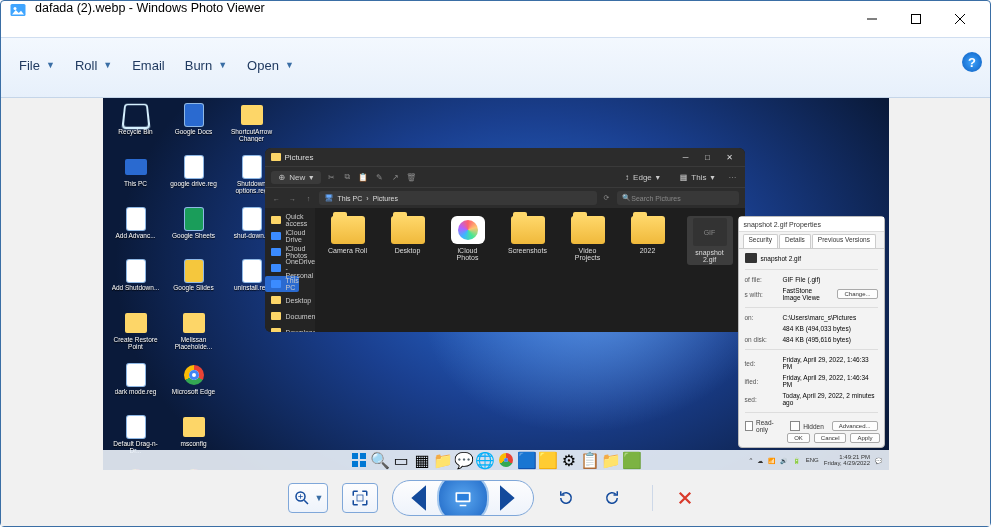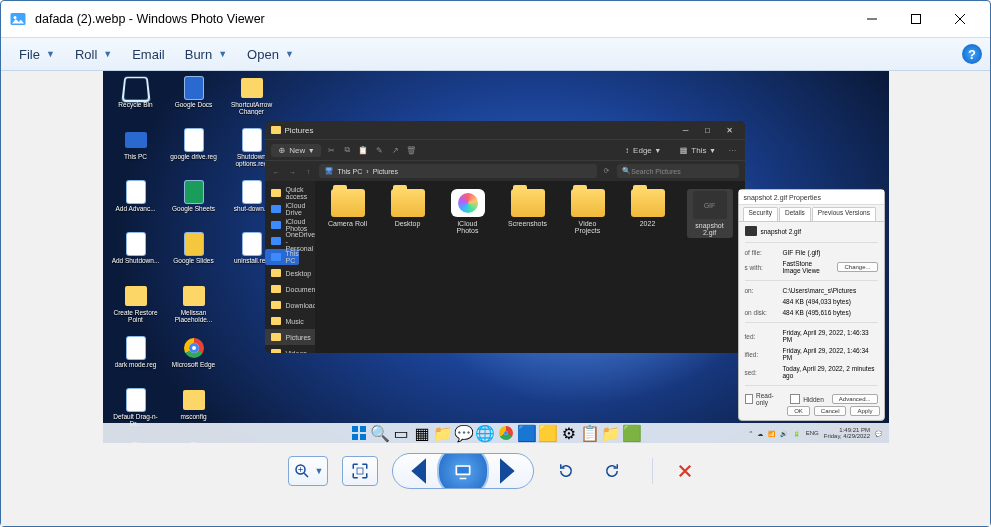--- a/index.html
+++ b/index.html
@@ -1,26 +1,26 @@
 <!DOCTYPE html>
 <html><head>
 <meta charset="utf-8">
 <style>
 html,body{margin:0;padding:0;width:991px;height:527px;font-family:"Segoe UI",Arial,sans-serif;overflow:hidden}
 body{display:flex;flex-direction:column}
 #frame{border:1px solid #3a6ea5;width:989px;height:525px;display:flex;flex-direction:column;background:#fff;border-radius:4px}
 
-#tb{height:36px;display:flex;align-items:center;padding:0 8px}
+#tb{height:36px;display:flex;padding:0 8px}
 #tb .ico{width:18px;height:18px;margin-right:8px}
 #tb .title{font-size:12.5px;color:#000}
 #tb .gap{flex:1}
 #tb .wbtn{width:44px;height:36px;display:flex;align-items:center;justify-content:center;color:#000}
 #tb .wbtn svg{width:12px;height:12px}
 
-#menu{height:32px;background:linear-gradient(#f3f8fe,#e7f0fb);border-top:1px solid #d0def0;border-bottom:1px solid #c5d5e8;display:flex;align-items:center;padding:0 8px}
+#menu{height:32px;background:linear-gradient(#f3f8fe,#e7f0fb);border-top:1px solid #d0def0;border-bottom:1px solid #c5d5e8;display:flex;align-items:flex-start;padding:14px 8px}
 .mi{display:flex;align-items:center;font-size:13px;color:#203a60;padding:0 10px;height:26px;gap:6px}
 .arrow{font-size:9px;color:#3a6ea5}
 #menu .gap{flex:1}
 .help{width:20px;height:20px;border-radius:10px;background:radial-gradient(#3fa5ff,#0a5bbd);color:#fff;display:flex;align-items:center;justify-content:center;font-size:13px;font-weight:bold}
 
 #view{flex:1;background:#f1f1f1;display:flex;flex-direction:column;align-items:center;justify-content:flex-start}
 #photo{margin-top:0;width:786px;height:372px;background:#0a1a3a;position:relative;overflow:hidden}
 
 .bloom{position:absolute;inset:0;background:radial-gradient(ellipse 600px 420px at 55% 45%,#2b6fd9 0%,#1a3f8f 35%,#0a1a3a 70%)}
 .bloom:before,.bloom:after{content:"";position:absolute}
@@ -34,21 +34,21 @@
 .recycle{width:22px;height:22px;border:2px solid #d5f0ff;border-radius:4px;transform:perspective(30px) rotateX(15deg)}
 .doc{width:18px;height:22px;background:#fff;border-radius:2px;box-shadow:0 0 0 1px #8fb8e5}
 .doc.blue{background:#2a6ad0}
 .doc.green{background:#1a9d5a}
 .doc.yell{background:#f5c73d}
 .sq{width:22px;height:20px;background:#fdd668;border-radius:2px}
 .pc{width:22px;height:16px;background:#2a6ad0;border-radius:2px}
 .chrome{width:20px;height:20px;border-radius:10px;background:conic-gradient(#e94335 0 120deg,#34a853 120deg 240deg,#fabb05 240deg);position:relative}
 .chrome:after{content:"";position:absolute;inset:5px;background:#fff;border-radius:50%;box-shadow:inset 0 0 0 3px #4285f4}
 
-#exp{position:absolute;left:162px;top:50px;width:480px;height:232px;background:#1e1e1e;border-radius:6px;overflow:hidden;font-size:8px;color:#ddd}
+#exp{position:absolute;left:162px;top:50px;width:480px;height:184px;background:#1e1e1e;border-radius:6px;overflow:hidden;font-size:8px;color:#ddd}
 #exp .et{height:18px;background:#2c2c2c;display:flex;align-items:center;padding:0 6px;gap:4px}
 #exp .et .fld{width:10px;height:8px;background:#fdd668;border-radius:1px}
 #exp .et .gap{flex:1}
 #exp .et .tc{width:18px;height:18px;display:flex;align-items:center;justify-content:center;color:#ddd}
 #exp .tool{height:20px;background:#2c2c2c;display:flex;align-items:center;padding:0 6px;gap:4px;border-top:1px solid #3a3a3a}
 .tbtn{padding:2px 8px;border-radius:3px;display:flex;align-items:center;gap:4px;color:#ccc}
 .new{background:#3a3a3a}
 .ti{width:12px;height:12px;display:flex;align-items:center;justify-content:center;color:#888}
 #exp .addr{height:20px;background:#2c2c2c;display:flex;align-items:center;padding:0 6px;gap:4px;font-size:7px;border-top:1px solid #3a3a3a}
 #exp .addr .path{flex:1;background:#383838;border-radius:3px;height:14px;display:flex;align-items:center;padding:0 6px;gap:4px}

